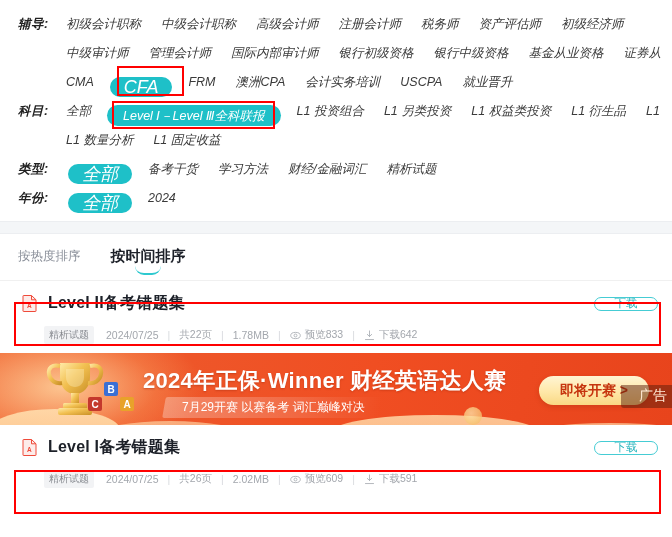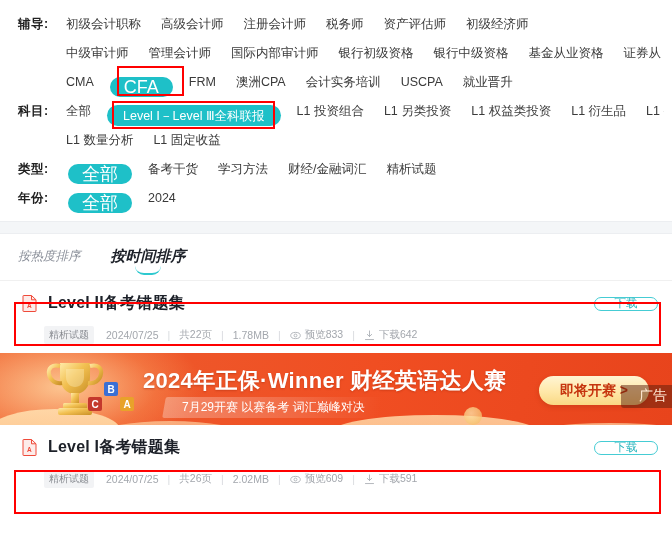--- a/index.html
+++ b/index.html
@@ -9,20 +9,21 @@
     overflow: hidden;
     background: #ffffff;
     font-family: "Liberation Sans", "DejaVu Sans", sans-serif;
     color: #333;
   }
 
   
   .filter-panel {
     padding: 10px 0 8px 0;
     background: #fff;
+    font-style: italic;
   }
   .filter-row {
     display: flex;
     align-items: flex-start;
     padding: 0 8px 0 18px;
     min-height: 29px;
   }
   .filter-label {
     width: 44px;
     flex: 0 0 44px;
@@ -82,21 +83,20 @@
     border-bottom: 1px solid #eceef1;
   }
 
   
   .sort-bar {
     display: flex;
     align-items: center;
     padding: 12px 0 14px 18px;
     border-bottom: 1px solid #f0f0f0;
     background: #fff;
-    font-style: italic;
   }
   .sort-tab {
     font-size: 12.5px;
     color: #8a8f99;
     margin-right: 30px;
     cursor: pointer;
     position: relative;
     line-height: 20px;
   }
   .sort-tab.active {
@@ -248,20 +248,21 @@
 </style>
 </head>
 <body>
 
 <div class="filter-panel">
 
   <div class="filter-row">
     <div class="filter-label">辅导:</div>
     <div class="filter-items">
       <span class="chip first">初级会计职称</span>
+      <span class="chip">中级会计职称</span>
       <span class="chip">高级会计师</span>
       <span class="chip">注册会计师</span>
       <span class="chip">税务师</span>
       <span class="chip">资产评估师</span>
       <span class="chip">初级经济师</span>
     </div>
   </div>
 
   <div class="filter-row">
     <div class="filter-label"></div>

